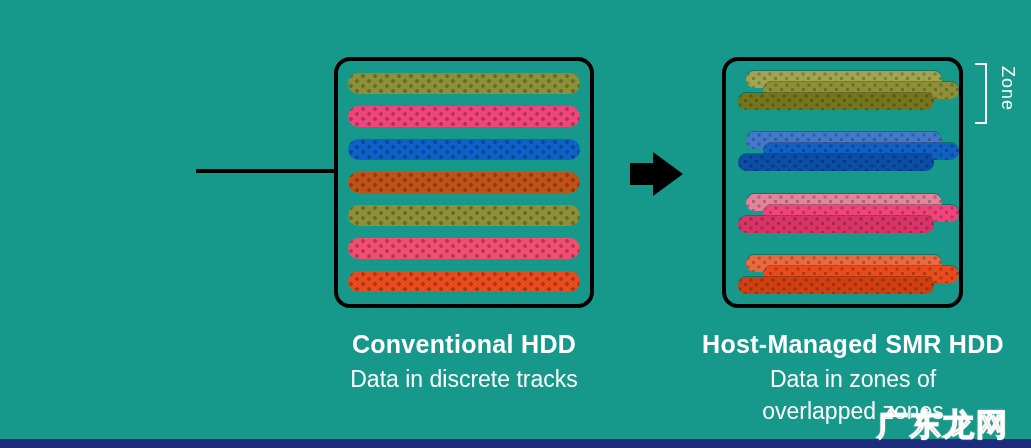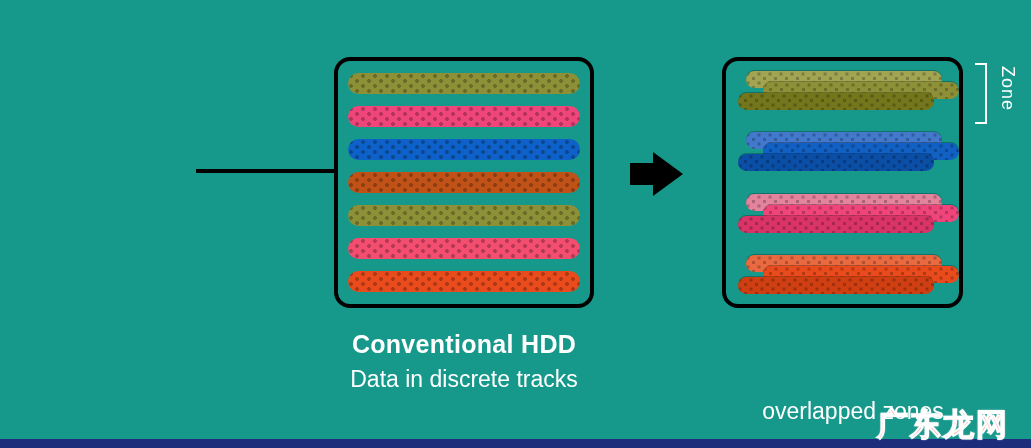--- a/index.html
+++ b/index.html
@@ -187,18 +187,20 @@
         <div class="zbar" style="background-color: rgb(217, 51, 104);"></div>
       </div>
       <div class="zone">
         <div class="zbar" style="background-color: rgb(233, 106, 64);"></div>
         <div class="zbar" style="background-color: rgb(234, 75, 28);"></div>
         <div class="zbar" style="background-color: rgb(207, 63, 18);"></div>
       </div>
     </div>
   <div class="zone-bracket"></div>
   <div class="zone-label">Zone</div>
+  <div class="caption title smr-title">Host-Managed SMR HDD</div>
+  <div class="caption sub smr-sub1">Data in zones of</div>
   <div class="caption sub smr-sub2">overlapped zones</div>
 
   <div class="bottom-bar" style="background: rgb(29, 45, 124);"></div>
   <div class="watermark" style="color: rgb(232, 37, 31);">广东龙网</div>
 
 </div>
 
 </body></html>

